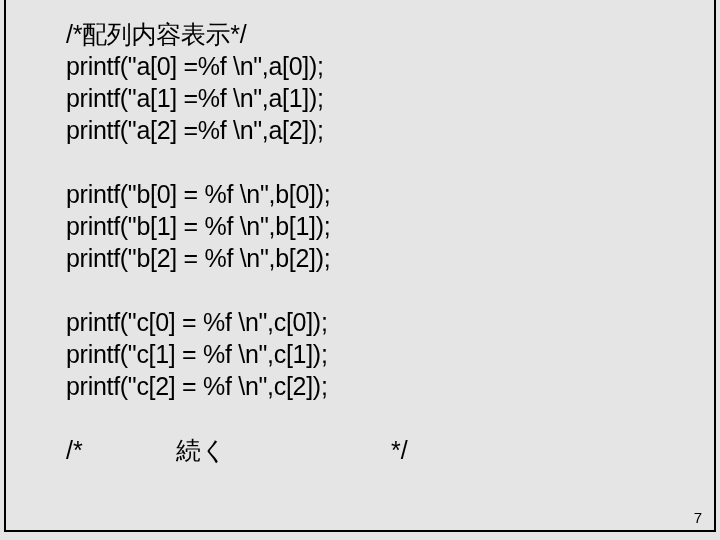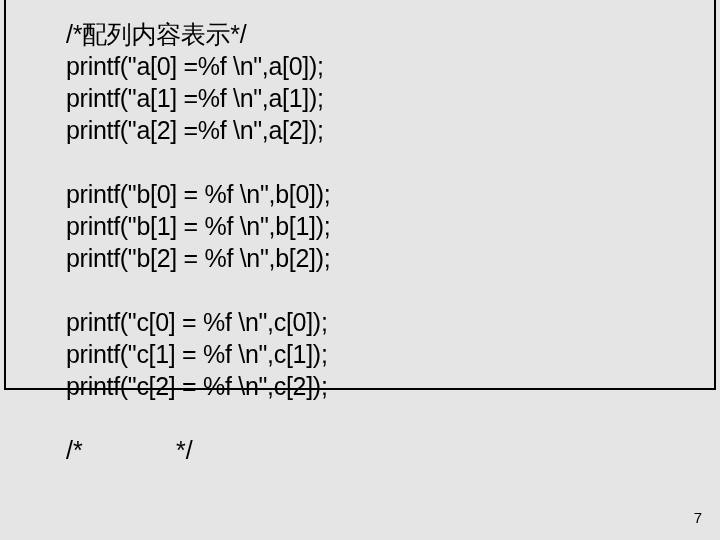--- a/index.html
+++ b/index.html
@@ -17,21 +17,21 @@
     }
     .code-box {
       position: absolute;
       top: 0;
       left: 4px;
       right: 4px;
       border: 2px solid #000;
       border-top: none;
       background: #e5e5e5;
       padding: 18px 60px 20px 60px;
-      height: 390px;
+      height: 532px;
     }
     .code-line {
       font-size: 25px;
       line-height: 1.28;
       white-space: pre;
       color: #000;
       font-family: Verdana, "MS PGothic", sans-serif;
       letter-spacing: -0.3px;
     }
     .blank {
@@ -68,17 +68,18 @@
   <div class="code-line">printf("b[0] = %f \n",b[0]);</div>
   <div class="code-line">printf("b[1] = %f \n",b[1]);</div>
   <div class="code-line">printf("b[2] = %f \n",b[2]);</div>
   <div class="blank"></div>
   <div class="code-line">printf("c[0] = %f \n",c[0]);</div>
   <div class="code-line">printf("c[1] = %f \n",c[1]);</div>
   <div class="code-line">printf("c[2] = %f \n",c[2]);</div>
   <div class="blank"></div>
   <div class="last-row">
     <span class="lr-a">/*</span>
+    <span class="lr-b">続く</span>
     <span class="lr-c">*/</span>
   </div>
 </div>
 
 <div class="page-num">7</div>
 
 </body></html>

